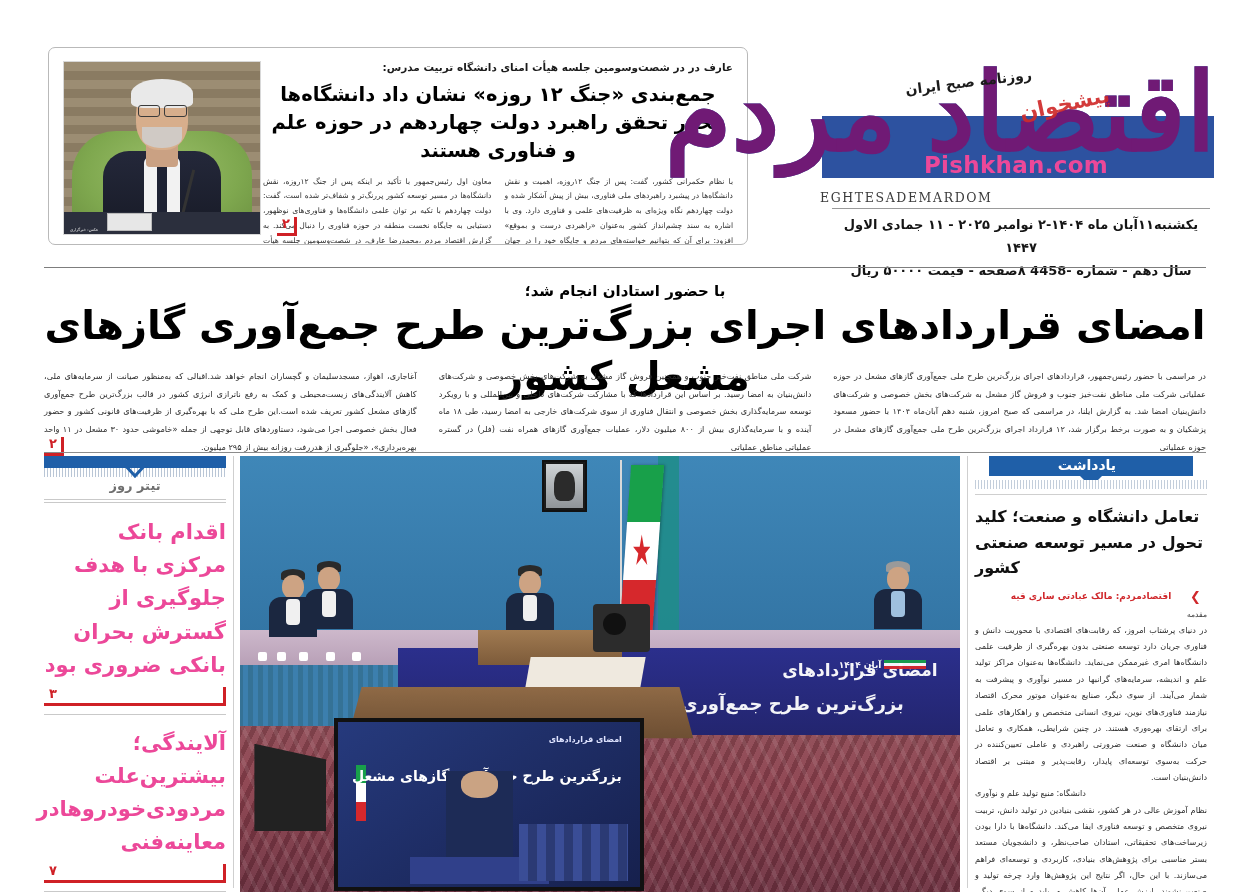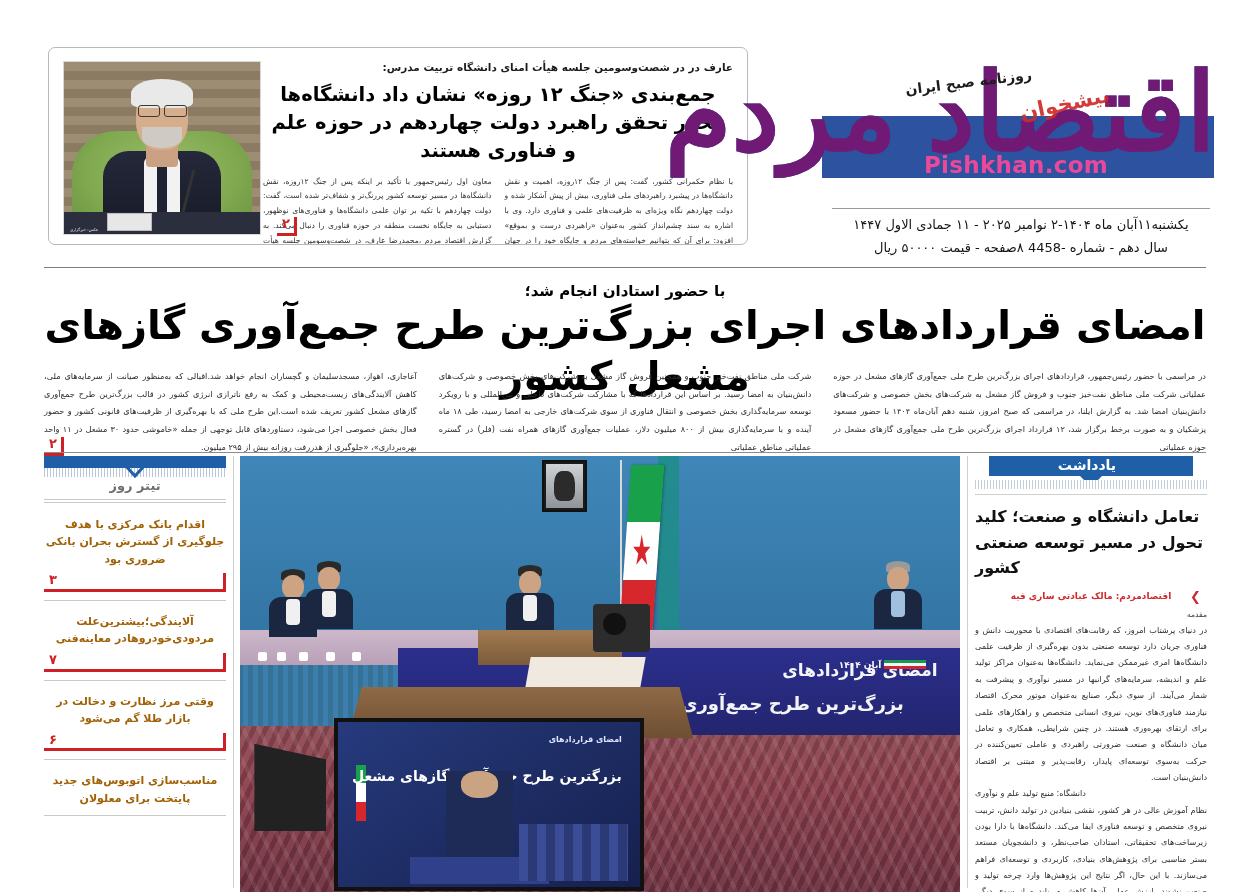--- a/index.html
+++ b/index.html
@@ -93,21 +93,21 @@
     font-size:23px;white-space:nowrap;letter-spacing:.3px;
   }
   .mh-latin{
     position:absolute;right:10px;top:160px;width:390px;text-align:left;
     font-family:"DejaVu Serif","Liberation Serif",serif;
     font-size:12.5px;letter-spacing:1.6px;color:#3b3b3b;padding-left:6px;
   }
   .mh-rule{position:absolute;right:10px;top:178px;width:378px;height:1px;background:#9a9a9a;}
   .mh-date{
     position:absolute;right:10px;top:184px;width:378px;text-align:center;
-    font-size:13px;font-weight:normal;color:#151515;line-height:1.75;
+    font-size:13px;font-weight:bold;color:#151515;line-height:1.75;
   }
 
   
   .hr-top{position:absolute;left:44px;top:267px;width:1162px;height:1px;background:#7d7d7d;}
 
   
   .lead-kicker{
     position:absolute;left:0;top:282px;width:1250px;text-align:center;
     font-size:15px;font-weight:bold;color:#000;
   }
@@ -143,21 +143,21 @@
   .sec-title{
     position:absolute;left:0;top:22px;width:100%;text-align:center;
     font-size:13px;color:#6f6f6f;font-weight:bold;letter-spacing:.5px;
   }
   .sec-rule{position:absolute;left:0;top:43px;width:100%;height:1px;background:#c9c9c9;}
   .sec-rule2{position:absolute;left:0;top:46px;width:100%;height:1px;background:#c9c9c9;}
 
   .titr-item{padding:12px 0 8px 0;border-bottom:1px solid #c9c9c9;position:relative;}
   .titr-item:last-child{border-bottom:1px solid #c9c9c9;}
   .titr-title{
-    font-size:11px;font-weight:bold;color:#a16207;line-height:1.58;text-align:center;
+    font-size:21px;font-weight:bold;color:#ec4899;line-height:1.58;text-align:right;
   }
   .titr-badge{margin-top:5px;display:block;text-align:left;}
 
   
   .col-center{position:absolute;left:240px;top:4px;width:720px;height:436px;}
   .photo{
     position:absolute;inset:0;overflow:hidden;background:#2f6f9e;
   }
   .pwall{position:absolute;inset:0;background:linear-gradient(180deg,#3f87b8 0%,#2f6f9e 55%,#2a6087 100%);}
   .pwall-strip{position:absolute;left:58%;top:0;width:3%;height:62%;background:#1e8d88;opacity:.85;}
@@ -292,20 +292,21 @@
     </div>
 
     <div class="masthead">
       <div class="mh-logo-wrap">
         <div class="mh-blueband"></div>
         <div class="mh-script">اقتصاد مردم</div>
         <div class="mh-tag">روزنامه صبح ایران</div>
         <div class="mh-watermark">پیشخوان</div>
         <div class="mh-watermark2">Pishkhan.com</div>
       </div>
+      <div class="mh-latin">EGHTESADEMARDOM</div>
       <div class="mh-rule"></div>
       <div class="mh-date">
         <div>یکشنبه۱۱آبان ماه ۱۴۰۴-۲ نوامبر ۲۰۲۵ - ۱۱ جمادی الاول ۱۴۴۷</div>
         <div>سال دهم - شماره -4458 ۸صفحه - قیمت ۵۰۰۰۰ ریال</div>
       </div>
     </div>
 
     <div class="hr-top"></div>
   </div>
 

